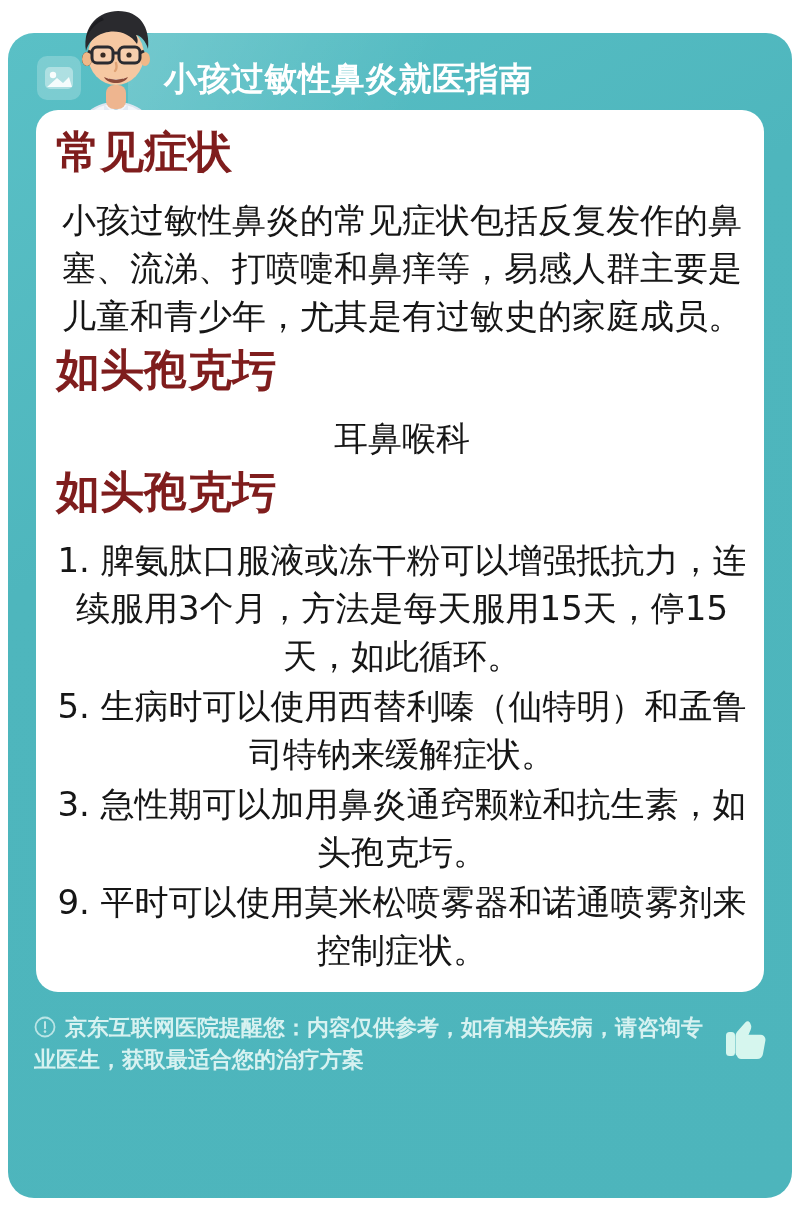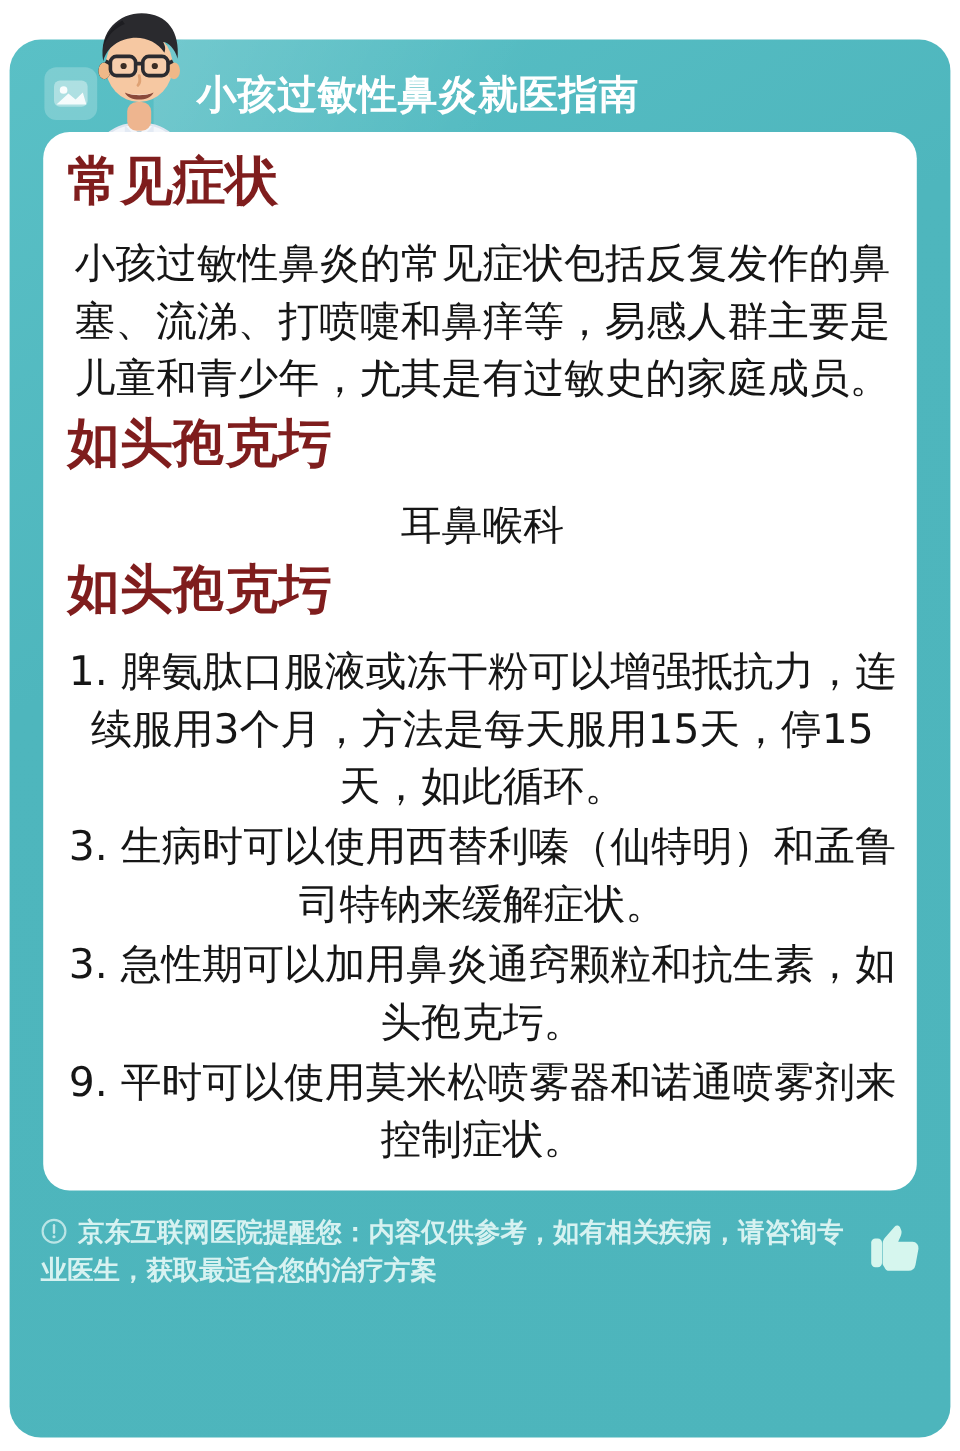--- a/index.html
+++ b/index.html
@@ -118,21 +118,21 @@
 
     <div class="card">
       <h2>常见症状</h2>
       <p>小孩过敏性鼻炎的常见症状包括反复发作的鼻塞、流涕、打喷嚏和鼻痒等，易感人群主要是儿童和青少年，尤其是有过敏史的家庭成员。</p>
 
       <h2>如头孢克圬</h2>
       <p>耳鼻喉科</p>
 
       <h2>如头孢克圬</h2>
       <p class="item">1. 脾氨肽口服液或冻干粉可以增强抵抗力，连续服用3个月，方法是每天服用15天，停15天，如此循环。</p>
-      <p class="item">3. 生病时可以使用西替利嗪（仙特明）和孟鲁司特钠来缓解症状。</p>
+      <p class="item">5. 生病时可以使用西替利嗪（仙特明）和孟鲁司特钠来缓解症状。</p>
       <p class="item">3. 急性期可以加用鼻炎通窍颗粒和抗生素，如头孢克圬。</p>
       <p class="item">9. 平时可以使用莫米松喷雾器和诺通喷雾剂来控制症状。</p>
     </div>
 
     <div class="footer">
       <svg class="alert-icon" viewBox="0 0 22 22">
         <circle cx="11" cy="11" r="9.5" fill="none" stroke="rgba(240,252,250,0.9)" stroke-width="1.8"></circle>
         <path d="M11 6 L11 12.2" stroke="rgba(240,252,250,0.95)" stroke-width="2" stroke-linecap="round"></path>
         <circle cx="11" cy="15.6" r="1.3" fill="rgba(240,252,250,0.95)"></circle>
       </svg><span>京东互联网医院提醒您：内容仅供参考，如有相关疾病，请咨询专业医生，获取最适合您的治疗方案</span>

